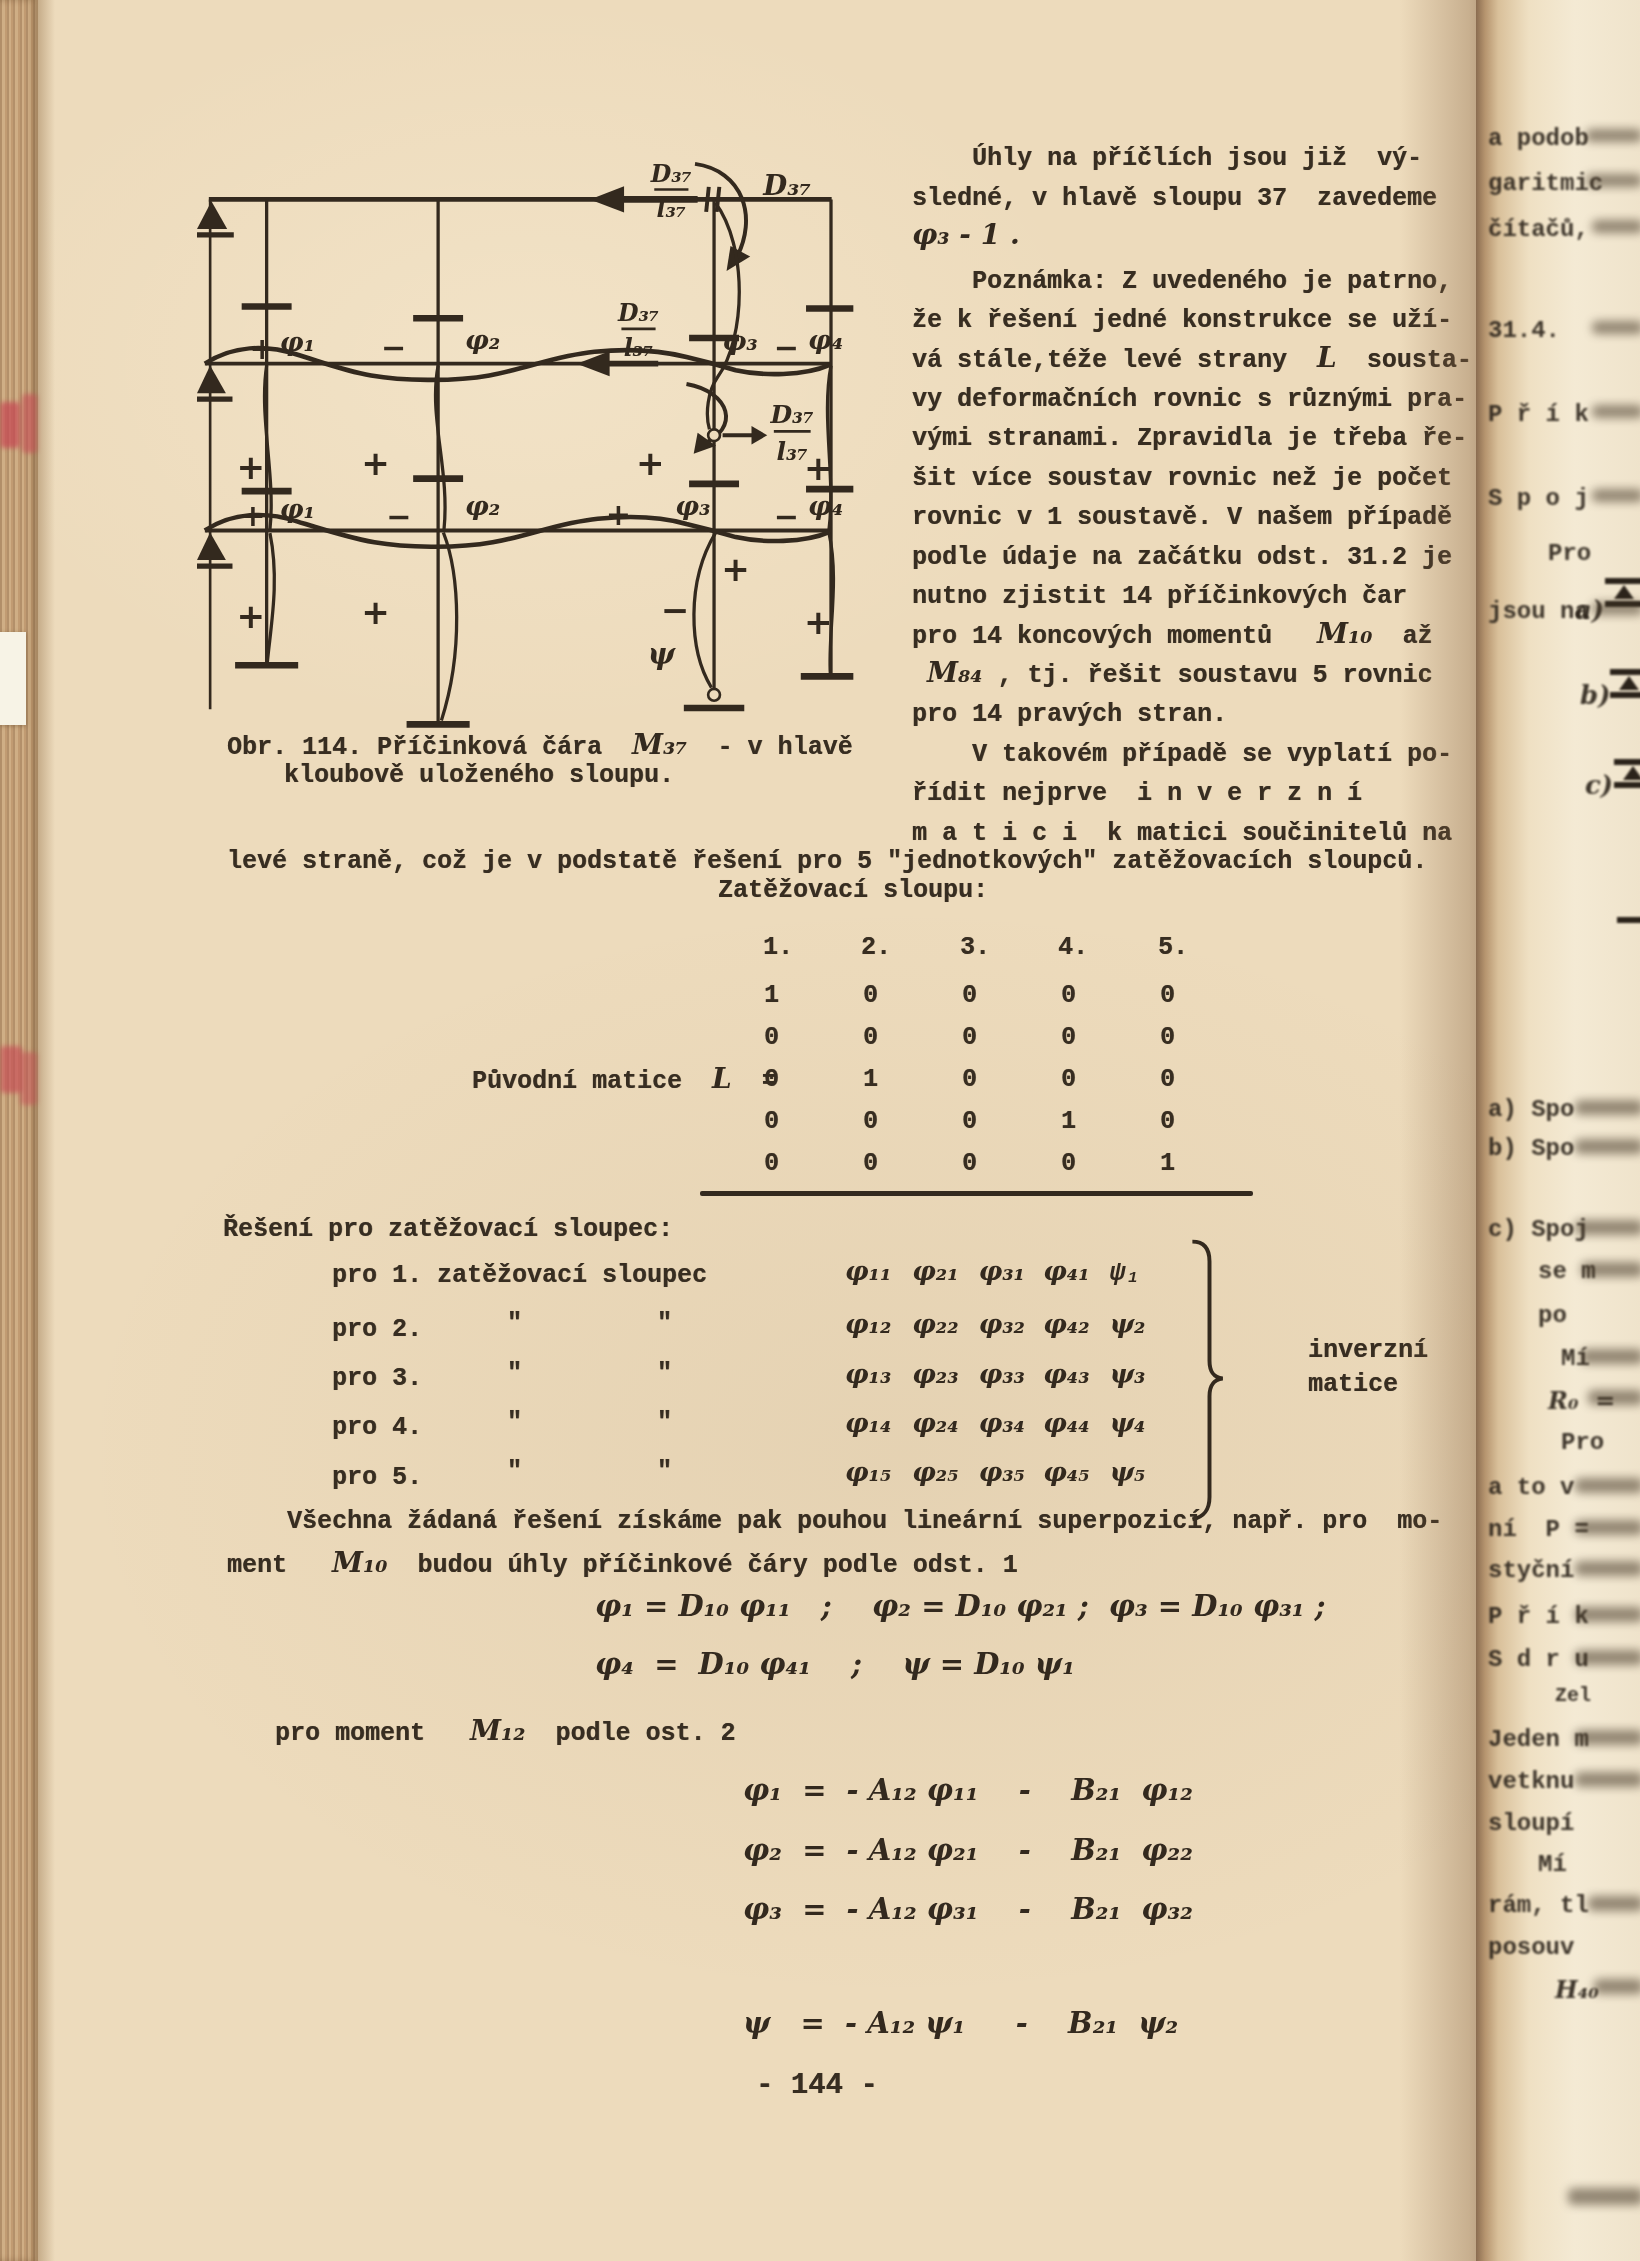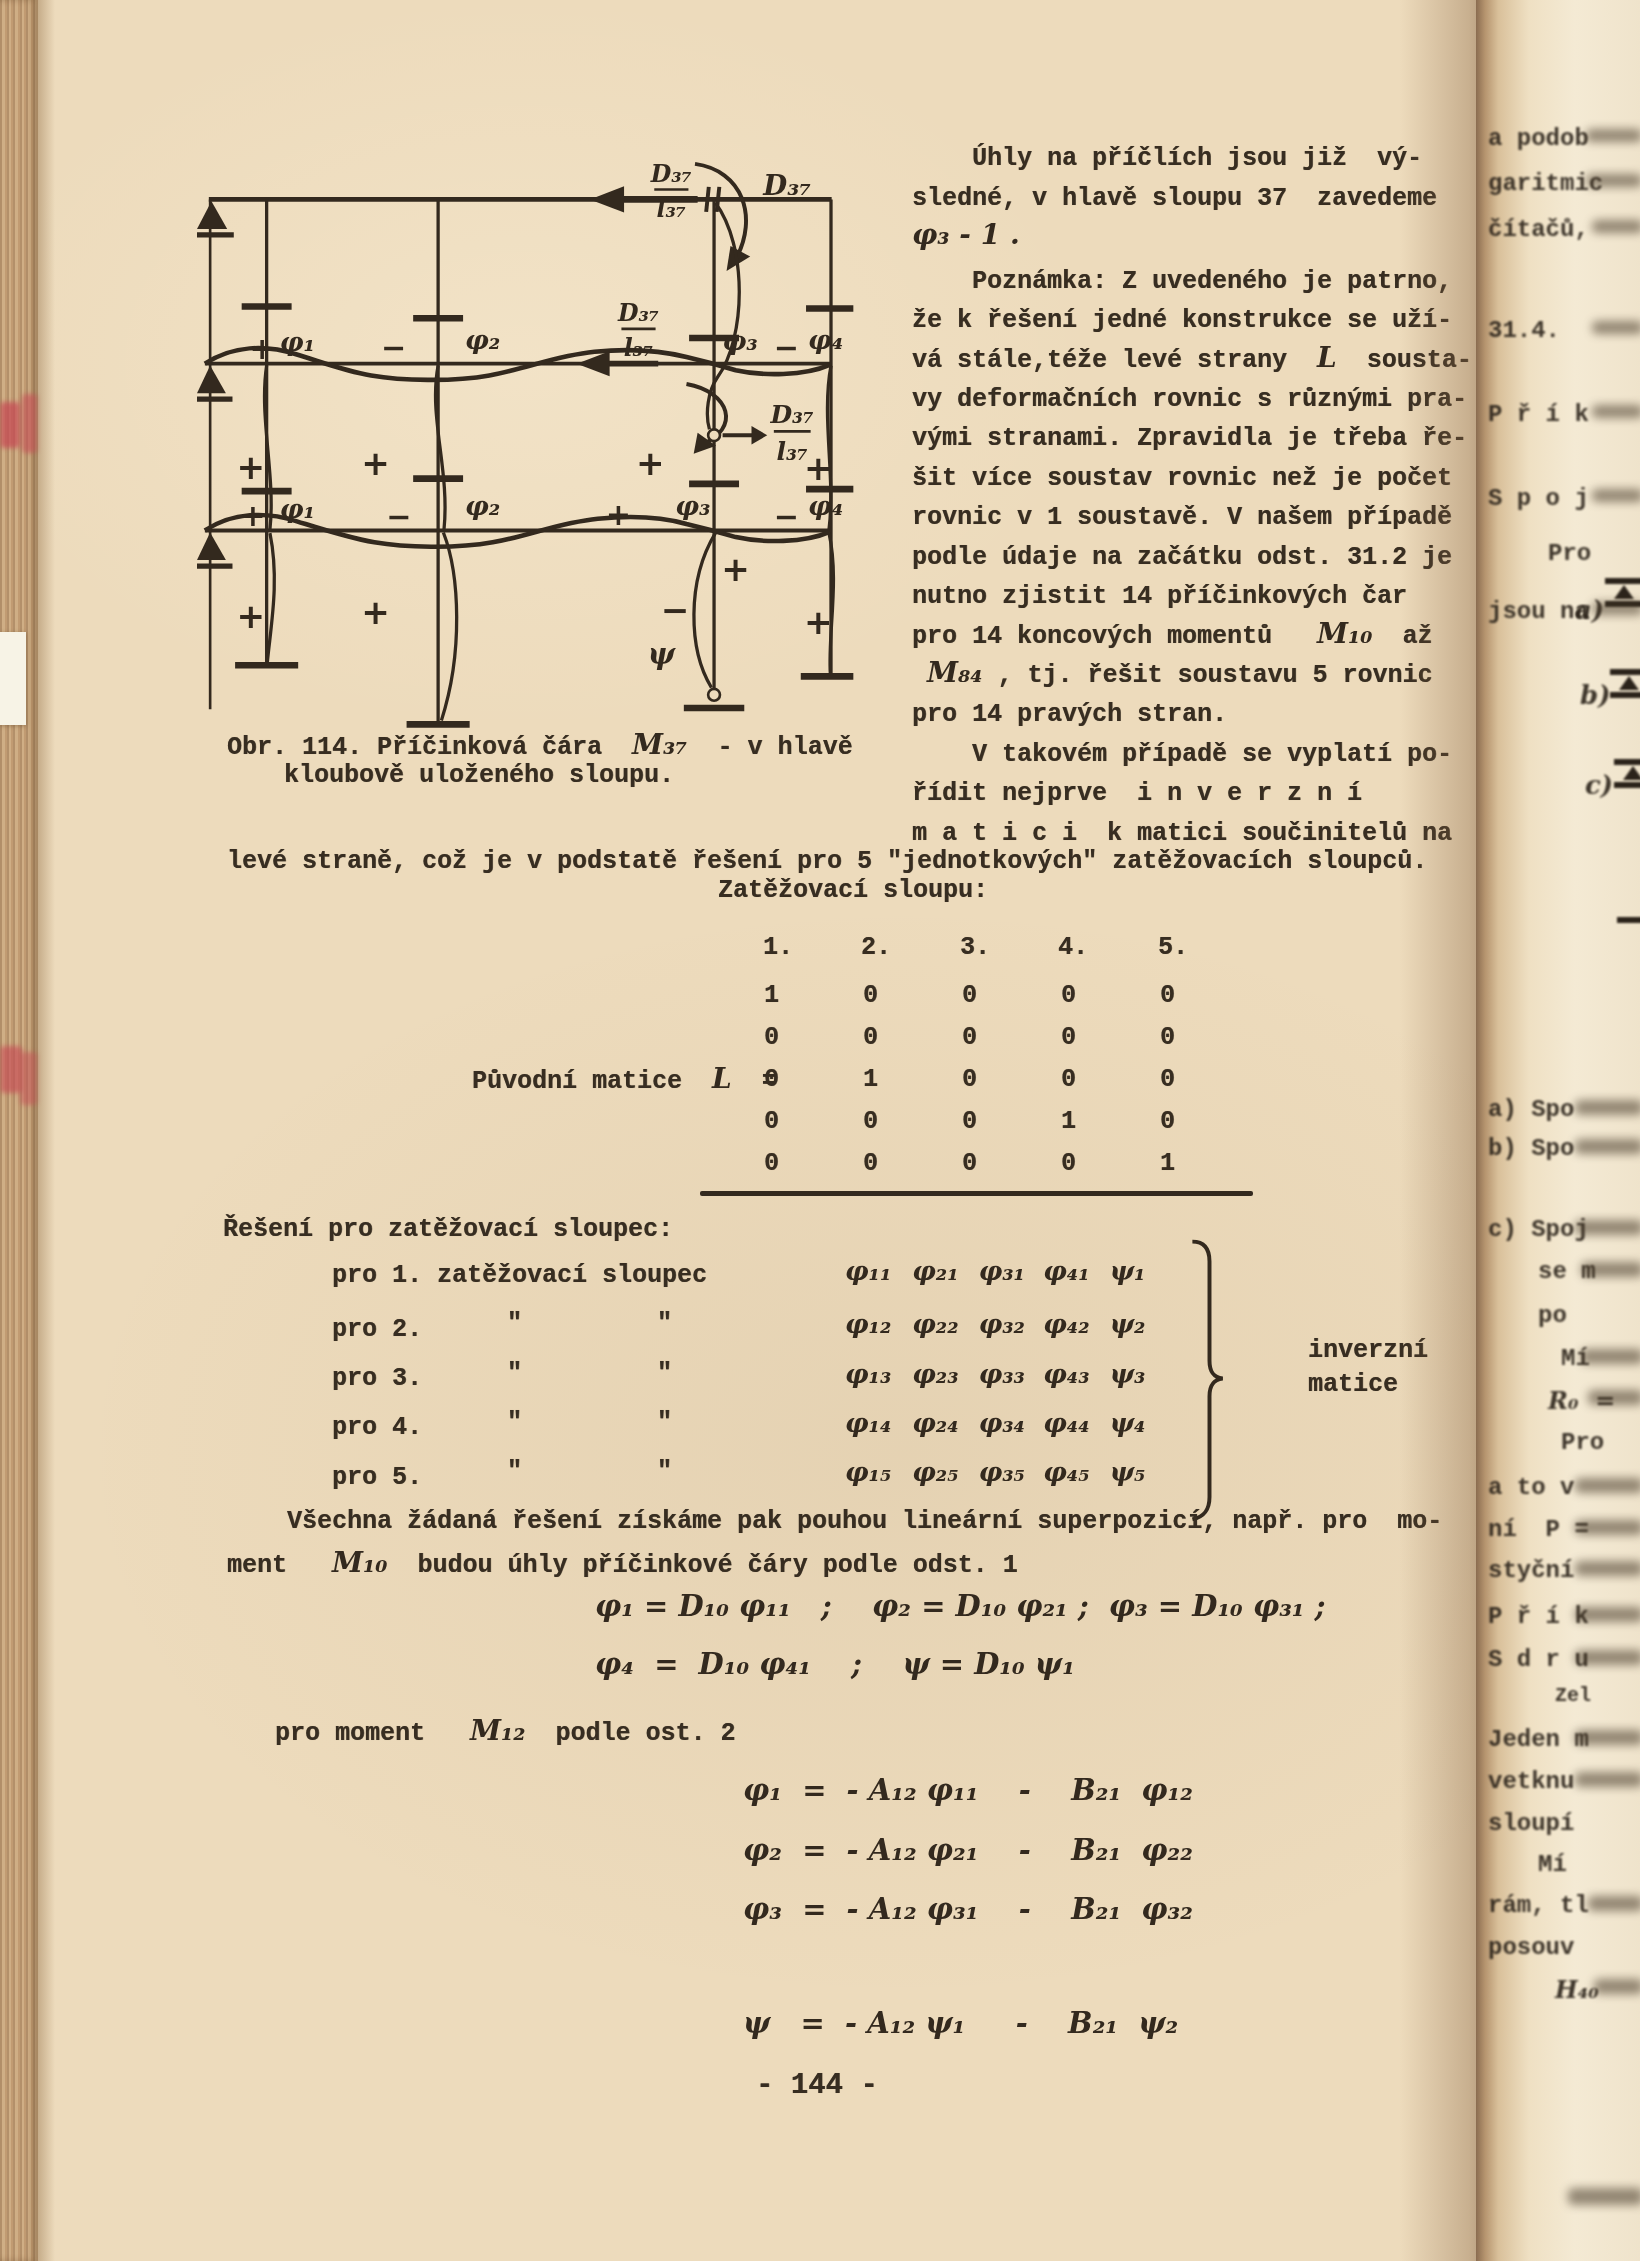--- a/index.html
+++ b/index.html
@@ -233,21 +233,21 @@
 
     <div class="tw" style="left:507px;top:1309px;">"</div>
     <div class="tw" style="left:657px;top:1309px;">"</div>
     <div class="tw" style="left:507px;top:1359px;">"</div>
     <div class="tw" style="left:657px;top:1359px;">"</div>
     <div class="tw" style="left:507px;top:1408px;">"</div>
     <div class="tw" style="left:657px;top:1408px;">"</div>
     <div class="tw" style="left:507px;top:1457px;">"</div>
     <div class="tw" style="left:657px;top:1457px;">"</div>
 
-    <div class="eq" style="left:845px;top:1256px;font-size:26px;"><span>φ₁₁</span><span style="padding-left:21px;">φ₂₁</span><span style="padding-left:20px;">φ₃₁</span><span style="padding-left:18.4px;">φ₄₁</span><span style="padding-left:20px;">ψ₁</span></div>
+    <div class="eq" style="left:845px;top:1256px;font-size:26px;"><span>φ₁₁</span><span style="padding-left:21px;">φ₂₁</span><span style="padding-left:20px;">φ₃₁</span><span style="padding-left:18.4px;">φ₄₁</span><span style="padding-left:20px;font-family:Liberation Mono, monospace;">ψ₁</span></div>
     <div class="eq" style="left:845px;top:1309px;font-size:26px;"><span>φ₁₂</span><span style="padding-left:21px;">φ₂₂</span><span style="padding-left:20px;">φ₃₂</span><span style="padding-left:18.4px;">φ₄₂</span><span style="padding-left:20px;">ψ₂</span></div>
     <div class="eq" style="left:845px;top:1359px;font-size:26px;"><span>φ₁₃</span><span style="padding-left:21px;">φ₂₃</span><span style="padding-left:20px;">φ₃₃</span><span style="padding-left:18.4px;">φ₄₃</span><span style="padding-left:20px;">ψ₃</span></div>
     <div class="eq" style="left:845px;top:1408px;font-size:26px;"><span>φ₁₄</span><span style="padding-left:21px;">φ₂₄</span><span style="padding-left:20px;">φ₃₄</span><span style="padding-left:18.4px;">φ₄₄</span><span style="padding-left:20px;">ψ₄</span></div>
     <div class="eq" style="left:845px;top:1457px;font-size:26px;"><span>φ₁₅</span><span style="padding-left:21px;">φ₂₅</span><span style="padding-left:20px;">φ₃₅</span><span style="padding-left:18.4px;margin-top:8px;">φ₄₅</span><span style="padding-left:20px;">ψ₅</span></div>
 
     <svg style="position:absolute;left:1183px;top:1239px;" width="53" height="283" viewBox="0 0 80 430">
       <path d="M 14,4 C 32,4 40,14 40,34 L 40,185 C 40,202 46,210 60,212 C 46,214 40,222 40,239 L 40,392 C 40,412 32,422 14,426" fill="none" stroke="#33291e" stroke-width="6"></path>
     </svg>
     <div class="tw" style="left:1308px;top:1336px;">inverzní</div>
     <div class="tw" style="left:1308px;top:1370px;">matice</div>

